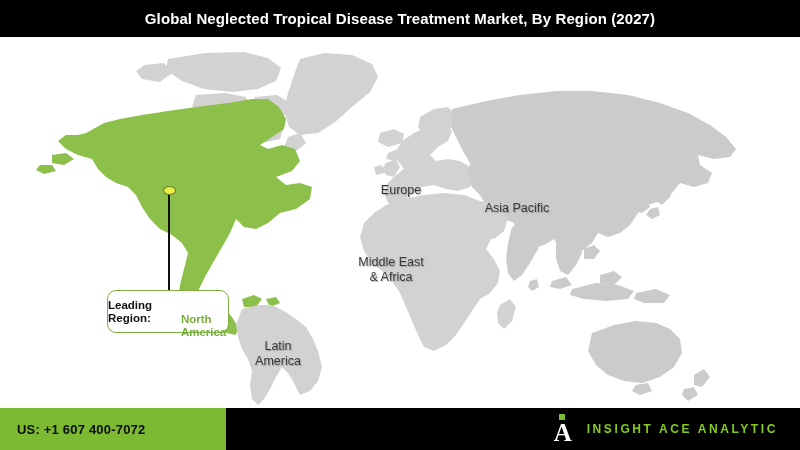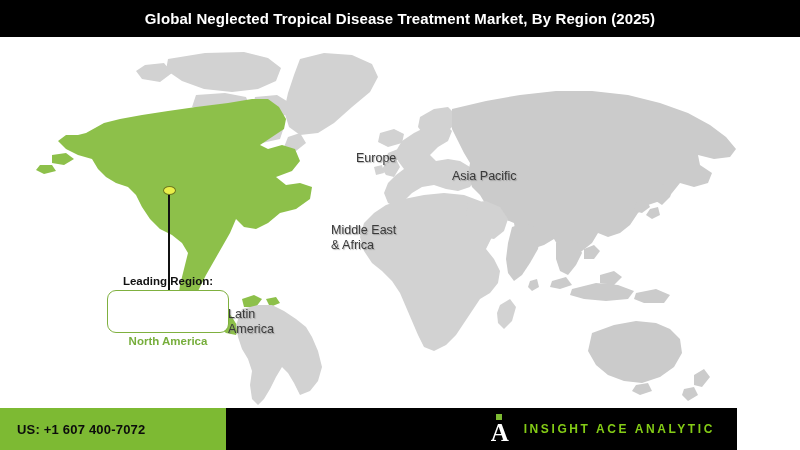--- a/index.html
+++ b/index.html
@@ -34,24 +34,26 @@
     overflow:hidden;
   }
   .mapsvg{position:absolute;left:0;top:0;width:800px;height:371px;}
 
   
   .rlabel{
     position:absolute;
     color:#3a3a3a;
     font-size:12.5px;
     font-family:"Liberation Sans", sans-serif;
+    text-align:center;
     line-height:15px;
     text-shadow:1px 1px 1px rgba(120,120,120,.55);
     white-space:pre-line;
     pointer-events:none;
+    margin-top:32px;
   }
   #lbl-europe{left:356px;top:114px;width:90px;}
   #lbl-asia{left:452px;top:132px;width:130px;}
   #lbl-mea{left:331px;top:186px;width:120px;}
   #lbl-latam{left:228px;top:270px;width:100px;}
 
   
   .pointer-line{
     position:absolute;left:168px;top:153px;
     width:2px;height:101px;background:#111111;
@@ -63,36 +65,36 @@
   }
 
   
   .callout{
     position:absolute;left:107px;top:253px;
     width:122px;height:43px;
     background:#ffffff;
     border:1.6px solid #7fb03f;
     border-radius:9px;
     box-sizing:border-box;
-    display:flex;flex-direction:column;
+    display:flex;flex-direction:row;
     align-items:center;justify-content:center;
     gap:19px;
   }
   .callout .c-title{
     color:#111111;font-weight:bold;font-size:11.5px;
     font-family:"Liberation Sans", sans-serif;line-height:13px;
   }
   .callout .c-value{
     color:#77ae3c;font-weight:bold;font-size:11.5px;
     font-family:"Liberation Sans", sans-serif;line-height:13px;margin-top:28px;
   }
 
   
   .footer{
-    position:absolute;left:0;top:408px;width:737px;height:42px;
+    position:absolute;left:0;top:408px;width:800px;height:42px;
     background:#000000;
   }
   .footer-green{
     position:absolute;left:0;top:0;width:226px;height:42px;
     background:#7dba33;
     display:flex;align-items:center;
   }
   .footer-phone{
     color:#0c0c0c;font-weight:bold;font-size:13px;
     font-family:"Liberation Sans", sans-serif;
@@ -116,21 +118,21 @@
     letter-spacing:2.6px;white-space:nowrap;
     font-family:"Liberation Sans", sans-serif;
   }
 </style>
 </head>
 <body>
 
 <div id="root">
 
   <div class="titlebar">
-    <div class="title">Global Neglected Tropical Disease Treatment Market, By Region (2025)</div>
+    <div class="title">Global Neglected Tropical Disease Treatment Market, By Region (2027)</div>
   </div>
 
   <div class="stage">
 
     <svg class="mapsvg" viewBox="0 0 800 371" preserveAspectRatio="none">
 
       <path fill="#d2d2d2" d="M300 22 L324 16 L352 18 L372 27 L378 40 L370 55 L352 70 L334 86 L318 96 L300 98 L289 90 L284 74 L288 56 L294 38 Z"></path>
 
       <path fill="#d2d2d2" d="M168 22 L205 16 L244 15 L268 21 L281 31 L276 44 L258 52 L232 55 L204 52 L182 44 L166 33 Z
            M196 58 L225 56 L246 60 L250 70 L238 77 L212 77 L192 70 Z

